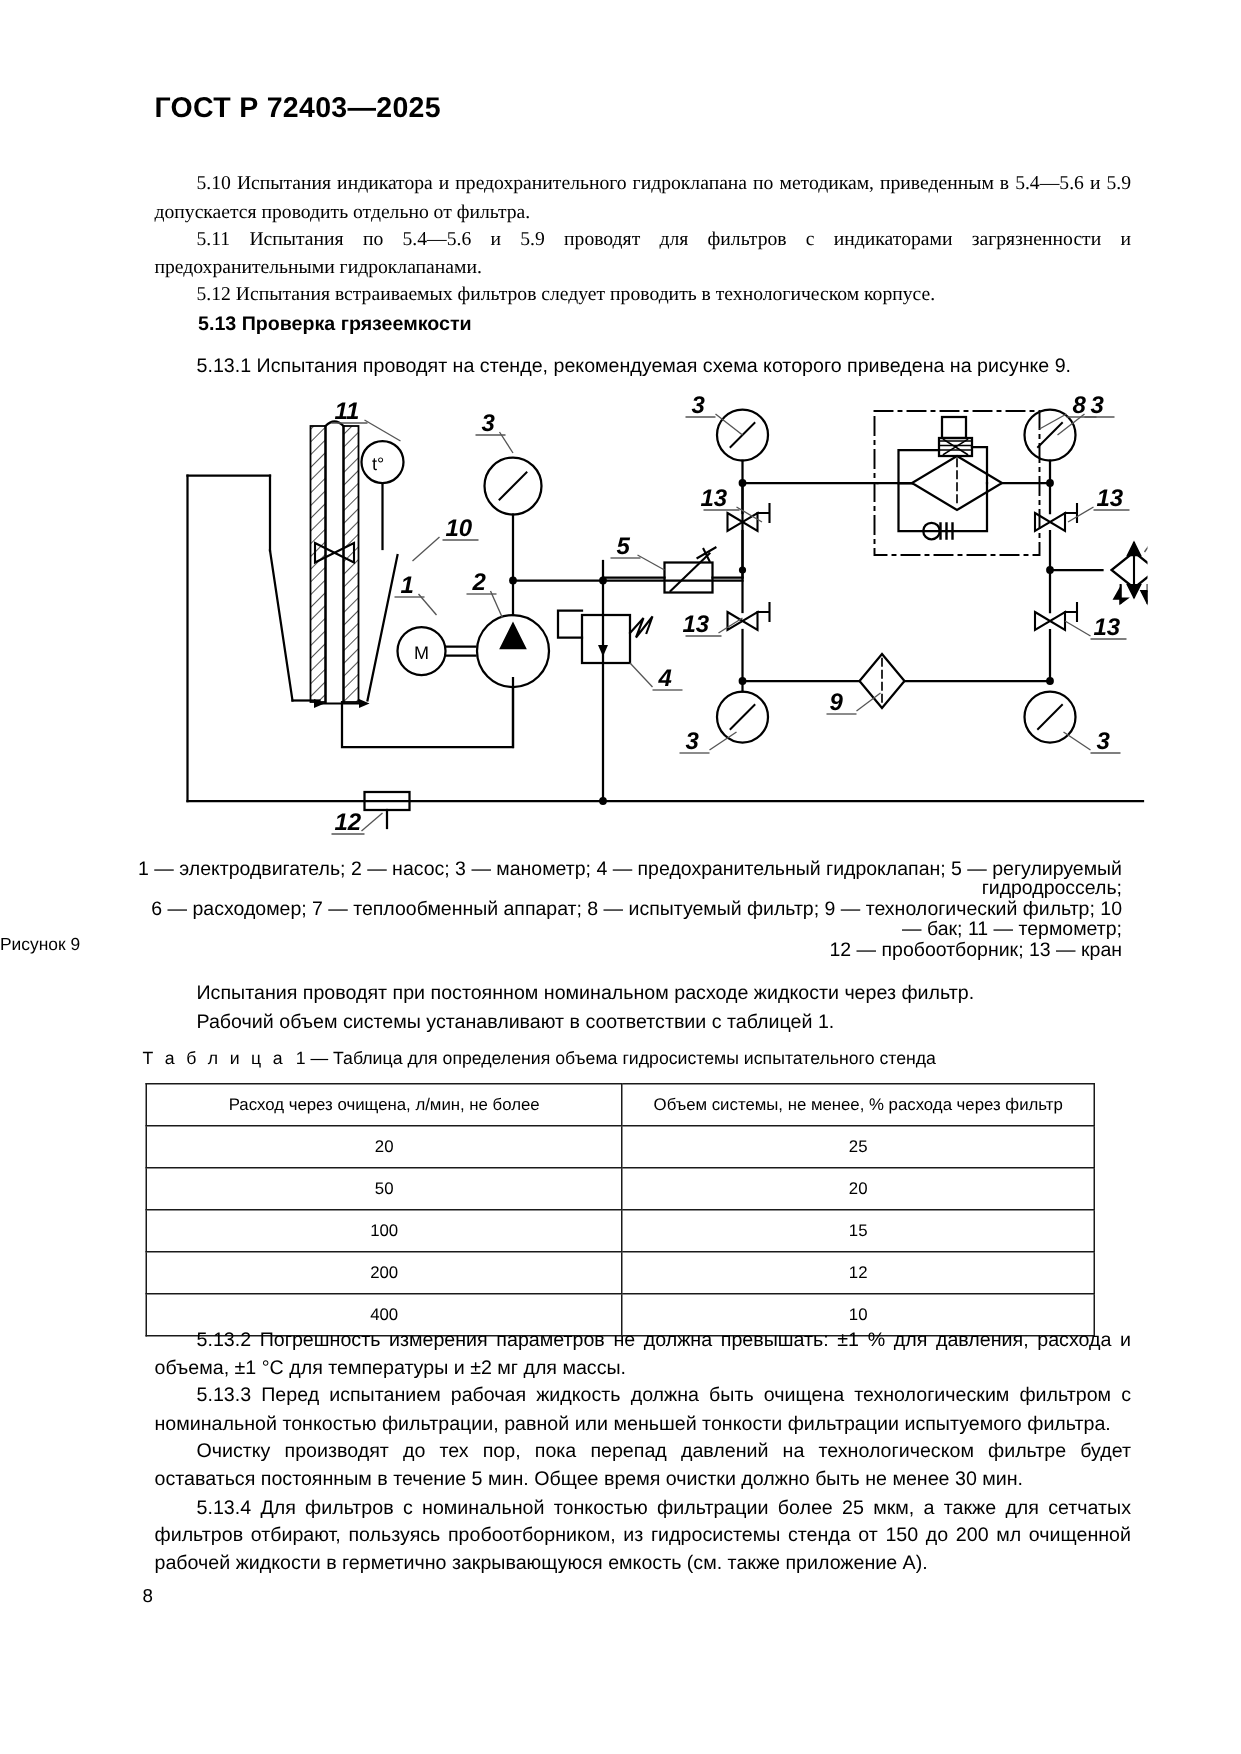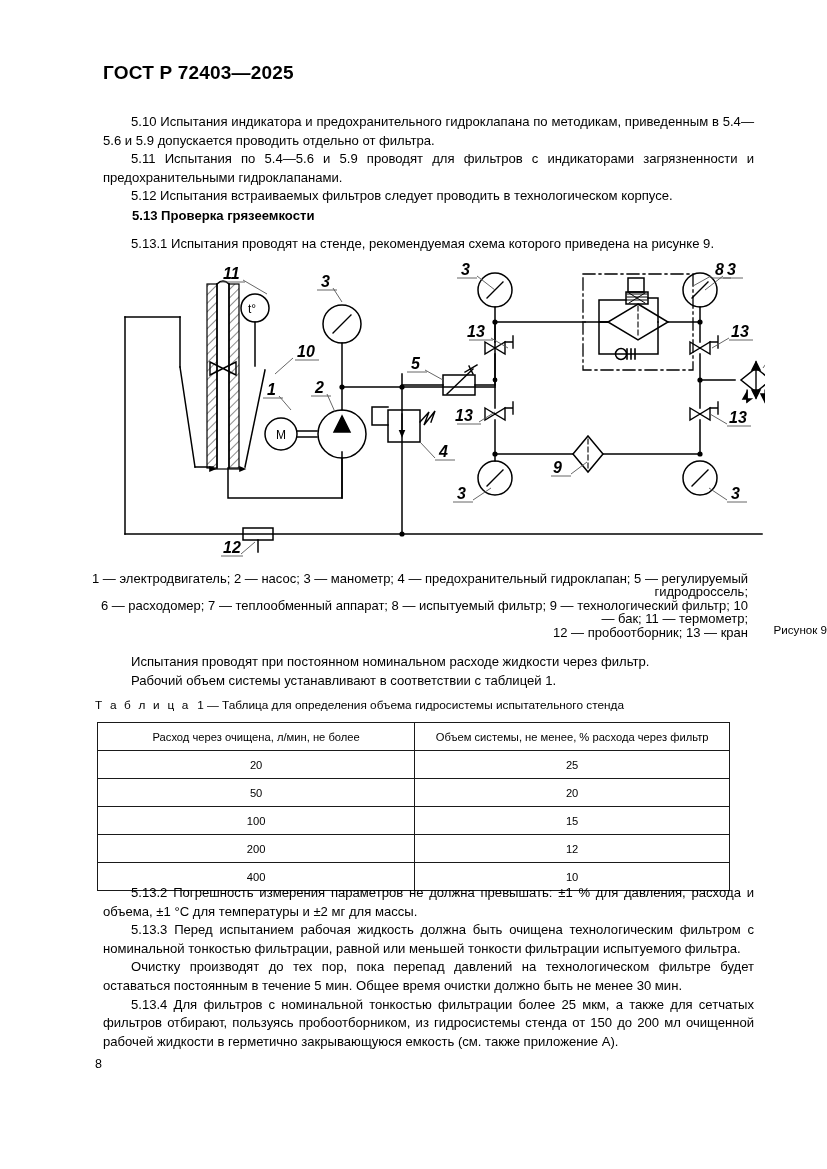--- a/index.html
+++ b/index.html
@@ -31,21 +31,21 @@
     left: 103px;
     width: 651px;
   }
   p.para {
     margin: 0;
     font-size: 13.1px;
     line-height: 18.6px;
     text-align: justify;
     text-indent: 28px;
   }
-  .block-5-10 { top: 113px; }
+  .block-5-10 { top: 113px; font-family: Liberation Serif, serif; }
   .heading {
     font-size: 13.1px;
     font-weight: bold;
     margin: 0;
   }
   .h-5-13 { position: absolute; left: 103px; top: 208px; margin-left: 29px; }
   .p-5-13-1 { position: absolute; left: 103px; top: 235px; width: 651px; }
 
   
   .figure {
@@ -65,21 +65,21 @@
     width: 660px;
     font-size: 13px;
     line-height: 13.4px;
     text-align: right;
   }
   .fig-caption {
     position: absolute;
     left: 0;
     top: 623px;
     width: 827px;
-    text-align: right;
+    text-align: left;
     font-size: 11.6px;
   }
 
   .p-after-fig {
     position: absolute;
     left: 103px;
     top: 653px;
     width: 651px;
   }
   .table-title {

